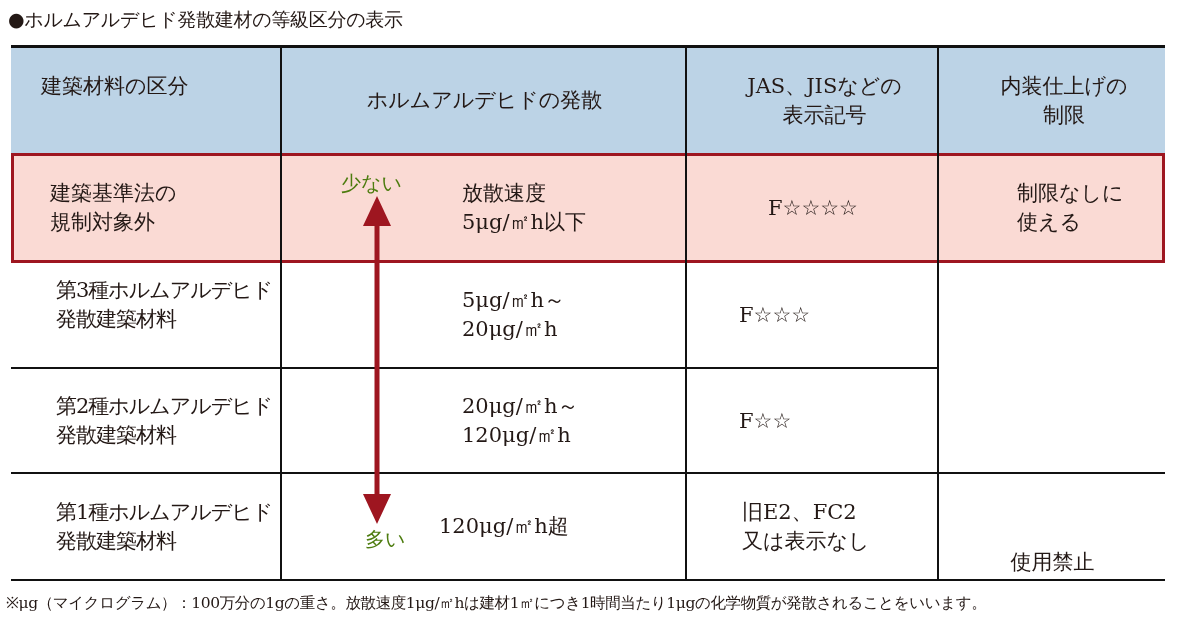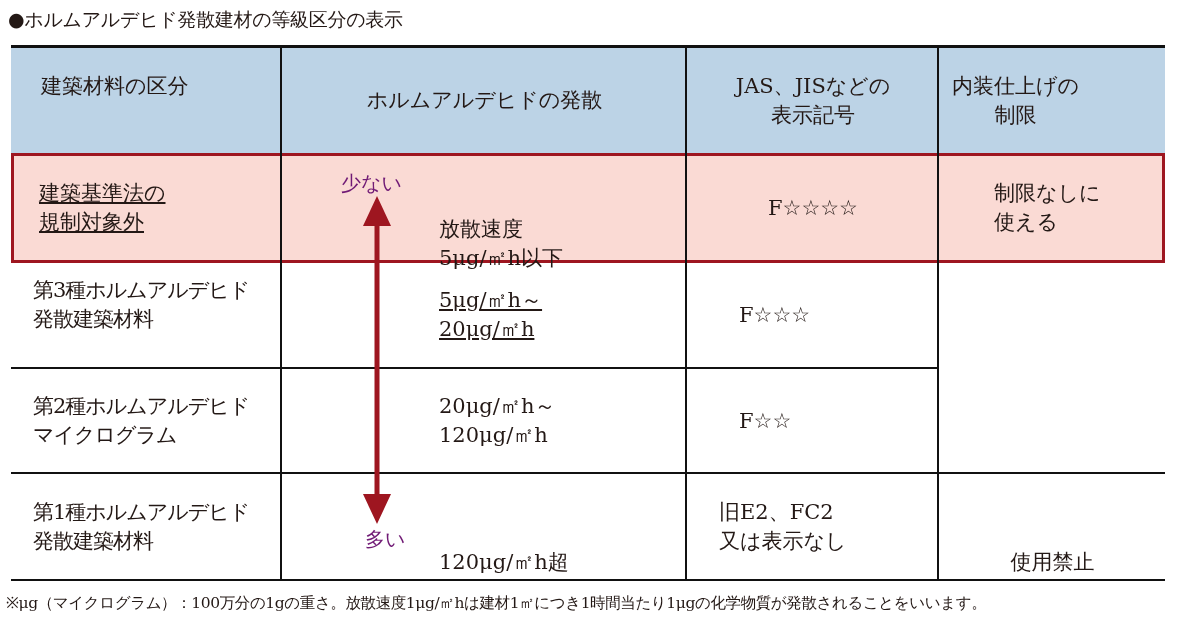--- a/index.html
+++ b/index.html
@@ -8,77 +8,77 @@
   .title { position: absolute; left: 8px; top: 6px; font-size: 19px; line-height: 26px; letter-spacing: -0.3px; }
   .tbl { position: absolute; left: 11px; top: 45px; width: 1154px; height: 536px; }
   .topline { position: absolute; left: 0; top: 0; width: 1154px; height: 3px; background: #111; }
   .header { position: absolute; left: 0; top: 3px; width: 1154px; height: 105px; background: #bcd3e6; }
   .cell { position: absolute; display: flex; align-items: center; box-sizing: border-box; font-size: 21px; line-height: 29px; }
   .center { justify-content: center; text-align: center; }
   .vline { position: absolute; width: 2px; background: #111; }
   .hline { position: absolute; height: 2px; background: #111; left: 0; width: 1154px; }
   .hl-row { position: absolute; left: 0; top: 108px; width: 1154px; height: 110px; background: #fadad4;
             border: 3px solid #9e1620; box-sizing: border-box; }
-  .gray { color: #701a75; }
+  .gray { color: #4d7c0f; }
   .note { position: absolute; left: 6px; top: 592px; font-size: 15.5px; line-height: 22px; letter-spacing: -0.4px; white-space: nowrap; }
   .arrow { position: absolute; left: 358px; top: 196px; }
-  .pre { white-space: pre-line; }
+  .pre { white-space: pre-line; padding-left: 23px; }
 </style>
 </head>
 <body>
 
 <div class="title">●ホルムアルデヒド発散建材の等級区分の表示</div>
 
 <div class="tbl">
   <div class="topline"></div>
   <div class="header"></div>
 
   <div class="cell" style="left:30px;top:3px;width:240px;height:76px;">建築材料の区分</div>
   <div class="cell center" style="left:272px;top:3px;width:403px;height:105px;">ホルムアルデヒドの発散</div>
   <div class="cell center pre" style="left:677px;top:3px;width:250px;height:105px;">JAS、JISなどの
 表示記号</div>
-  <div class="cell center pre" style="left:892px;top:3px;width:225px;height:105px;">内装仕上げの
+  <div class="cell center pre" style="left:929px;top:3px;width:225px;height:105px;">内装仕上げの
 制限</div>
 
   <div class="hl-row"></div>
 
   <div class="hline" style="top:322px;"></div>
   <div class="hline" style="top:427px;"></div>
   <div class="hline" style="top:534px;"></div>
 
   <div class="vline" style="left:269px;top:3px;height:531px;"></div>
   <div class="vline" style="left:674px;top:3px;height:531px;"></div>
   <div class="vline" style="left:926px;top:3px;height:531px;"></div>
 
   <div style="position:absolute;left:928px;top:321px;width:226px;height:4px;background:#fff;"></div>
 
-  <div class="cell pre" style="left:28px;top:111px;width:240px;height:104px;text-decoration:underline;">建築基準法の
+  <div class="cell pre" style="left:16px;top:111px;width:240px;height:104px;">建築基準法の
 規制対象外</div>
-  <div class="cell pre" style="left:428px;top:111px;width:240px;height:104px;margin-top:36px;">放散速度
+  <div class="cell pre" style="left:428px;top:111px;width:240px;height:104px;">放散速度
 5μg/㎡h以下</div>
   <div class="cell center" style="left:677px;top:111px;width:250px;height:104px;">F☆☆☆☆</div>
   <div class="cell pre" style="left:983px;top:111px;width:160px;height:104px;">制限なしに
 使える</div>
 
   <div class="cell pre" style="left:22px;top:218px;width:246px;height:84px;letter-spacing:-1px;">第3種ホルムアルデヒド
 発散建築材料</div>
-  <div class="cell pre" style="left:428px;top:218px;width:240px;height:104px;text-decoration:underline;">5μg/㎡h～
+  <div class="cell pre" style="left:428px;top:218px;width:240px;height:104px;">5μg/㎡h～
 20μg/㎡h</div>
   <div class="cell" style="left:728px;top:218px;width:199px;height:104px;">F☆☆☆</div>
 
 
   <div class="cell pre" style="left:22px;top:324px;width:246px;height:104px;letter-spacing:-1px;">第2種ホルムアルデヒド
-マイクログラム</div>
+発散建築材料</div>
   <div class="cell pre" style="left:428px;top:324px;width:240px;height:104px;">20μg/㎡h～
 120μg/㎡h</div>
   <div class="cell" style="left:728px;top:324px;width:199px;height:104px;">F☆☆</div>
 
   <div class="cell pre" style="left:22px;top:429px;width:246px;height:105px;letter-spacing:-1px;">第1種ホルムアルデヒド
 発散建築材料</div>
-  <div class="cell" style="left:428px;top:429px;width:240px;height:105px;margin-top:36px;">120μg/㎡h超</div>
+  <div class="cell" style="left:428px;top:429px;width:240px;height:105px;">120μg/㎡h超</div>
   <div class="cell pre" style="left:708px;top:429px;width:209px;height:105px;">旧E2、FC2
 又は表示なし</div>
   <div class="cell center" style="left:929px;top:429px;width:225px;height:105px;margin-top:36px;">使用禁止</div>
 
   <div class="cell gray" style="left:330px;top:123px;width:80px;height:30px;font-size:20px;">少ない</div>
   <div class="cell gray" style="left:334px;top:479px;width:70px;height:30px;font-size:20px;margin-left:20px;">多い</div>
 </div>
 
 <svg class="arrow" width="40" height="330" viewBox="0 0 40 330">
   <polygon points="19,0 5,30 33,30" fill="#9e1620"></polygon>

